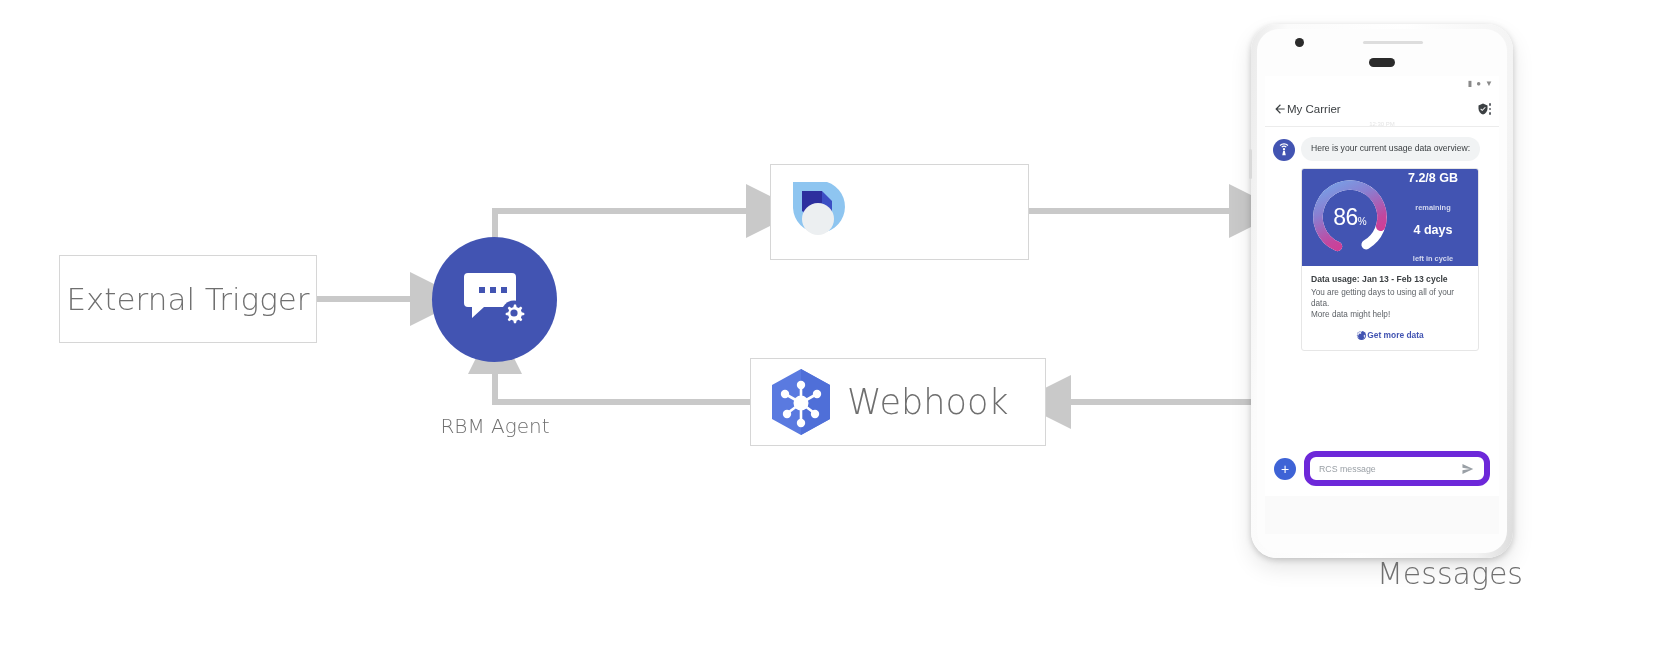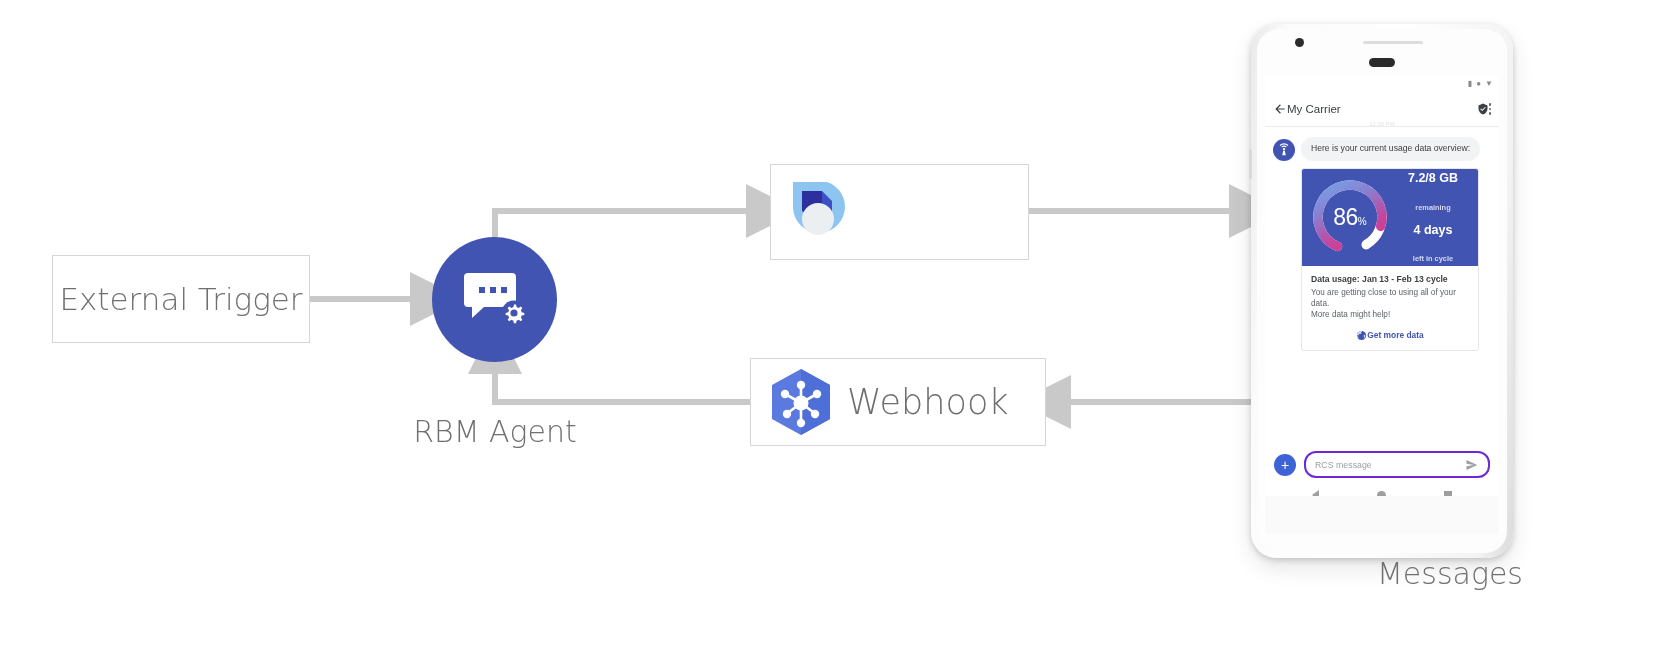--- a/index.html
+++ b/index.html
@@ -27,21 +27,21 @@
     display: flex;
     align-items: center;
   }
   .node-label-thin {
     font-family: "DejaVu Sans", sans-serif;
     font-weight: 300;
     color: #6f6f6f;
     white-space: nowrap;
   }
   #external-trigger {
-    left: 52px;
+    left: 59px;
     top: 255px;
     width: 258px;
     height: 88px;
     justify-content: center;
   }
   #external-trigger .node-label-thin { font-size: 31px; }
 
   #rbm-api-box {
     left: 770px;
     top: 164px;
@@ -74,21 +74,21 @@
     display: flex;
     align-items: center;
     justify-content: center;
   }
   #rbm-agent-label {
     position: absolute;
     left: 412px;
     top: 414px;
     width: 166px;
     text-align: center;
-    font-size: 30px;
+    font-size: 20px;
   }
   #messages-label {
     position: absolute;
     left: 1283px;
     top: 556px;
     width: 240px;
     text-align: right;
     font-size: 30px;
   }
 
@@ -275,21 +275,21 @@
   }
   .plus-btn {
     width: 22px; height: 22px; border-radius: 50%;
     background: #3e63d6;
     display: flex; align-items: center; justify-content: center;
     color: #fff; font-size: 14px; line-height: 1; flex: 0 0 22px;
     font-weight: 300;
   }
   .input-pill {
     flex: 1; height: 23px;
-    border: 2px solid #6d28d9;
+    border: 6px solid #6d28d9;
     border-radius: 12px;
     display: flex; align-items: center;
     padding: 0 9px;
     gap: 6px;
   }
   .input-pill .ph { flex: 1; font-size: 8.8px; color: #9aa0a6; }
   
   .navbar {
     display: flex; align-items: center; justify-content: space-around;
     height: 22px;
@@ -468,21 +468,21 @@
               <div class="stat-big">7.2/8 GB</div>
               <div class="stat-sub">remaining</div>
               <div class="stat-gap"></div>
               <div class="stat-big">4 days</div>
               <div class="stat-sub">left in cycle</div>
             </div>
           </div>
 
           <div class="card-body">
             <div class="card-title">Data usage: Jan 13 - Feb 13 cycle</div>
-            <div class="card-text">You are getting close to using all of your data.</div>
+            <div class="card-text">You are getting days to using all of your data.</div>
             <div class="card-text" style="margin-top:0">More data might help!</div>
 
             <div class="card-action">
               <svg width="11" height="11" viewBox="0 0 24 24">
                 <circle cx="12" cy="12" r="10" fill="#4254b2"></circle>
                 <path d="M12 2a10 10 0 0 0-7.4 16.7c.9-1.3 1-2.6.3-3.6-.6-.9-2-1.1-2.3-2.3-.3-1.1.7-1.6 1.6-1.2.8.3 1.6.1 1.9-.7.3-.9-.4-1.6.1-2.4.6-.9 2.1-.6 3-.2.9.4 2 .1 2.2-.9.2-1-.8-1.7-.3-2.6.4-.7 1.5-.7 2.3-.3A10 10 0 0 0 12 2z" fill="#ffffff" opacity=".85"></path>
                 <path d="M17.5 11.2c-1 .3-1.3 1.3-.9 2.2.4.9 1.6 1 1.9 2 .3 1-.5 1.8-1.4 2.3-.5.3-.9.8-1 1.4a8 8 0 0 0 3.6-9.3c-.5.6-1.3 1.2-2.2 1.4z" fill="#ffffff" opacity=".85"></path>
               </svg>
               <span>Get more data</span>
             </div>

